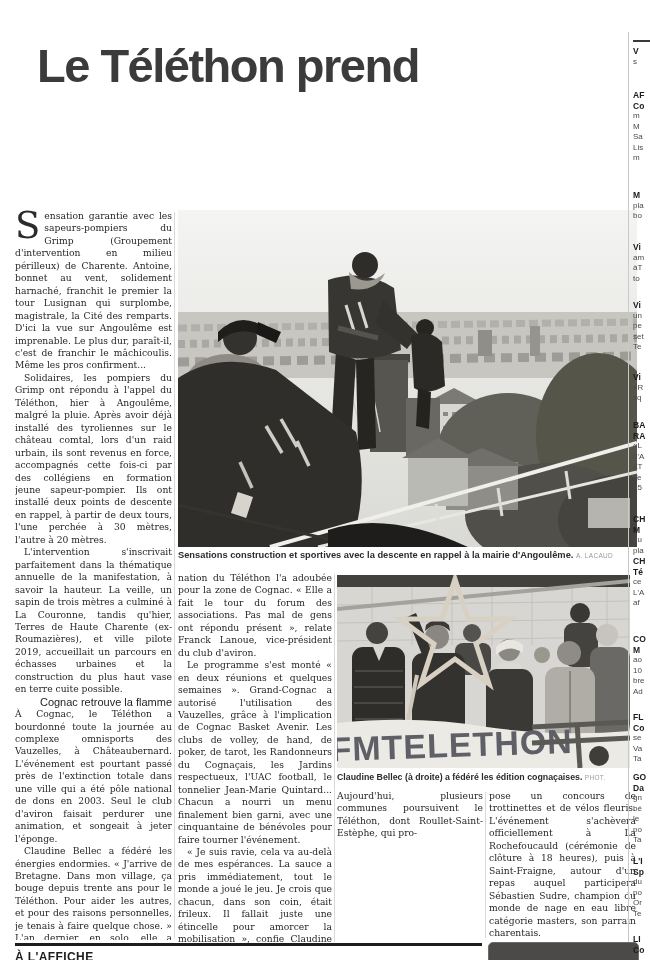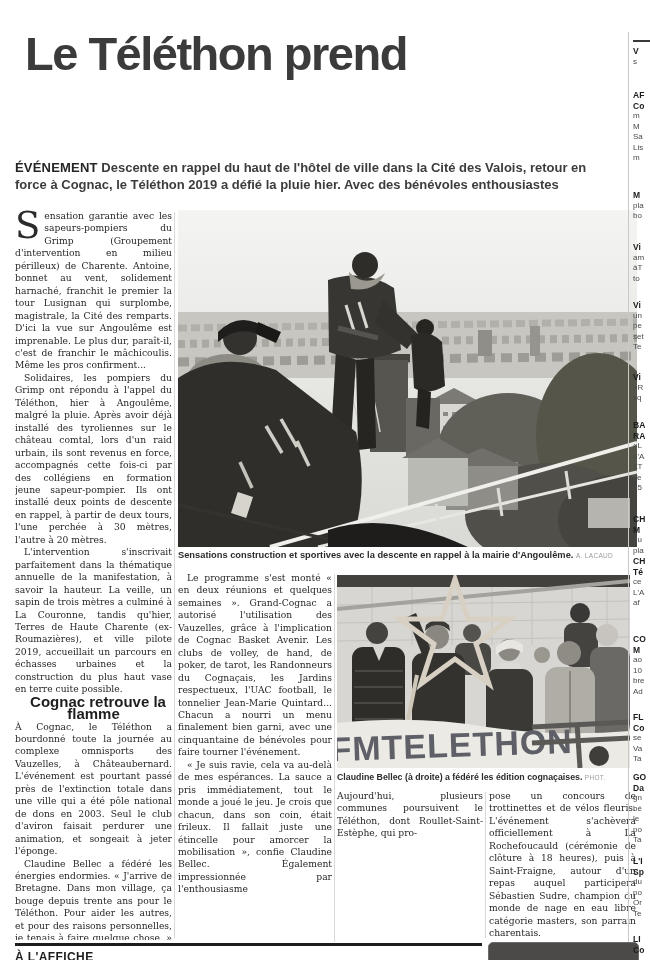--- a/index.html
+++ b/index.html
@@ -11,22 +11,22 @@
 
   .standfirst { position:absolute; left:15px; top:159px; width:604px;
                 font-size:13px; line-height:17px; font-weight:bold; color:#3d3d3d; }
   .standfirst .sf-label { color:#262626; letter-spacing:.2px; }
 
   .bodycol { position:absolute; font-family:"DejaVu Serif", serif; font-size:9.2px; line-height:12.45px;
              text-align:justify; color:#272727; overflow:hidden; }
   .bodycol p { margin:0; text-indent:9px; }
   .bodycol p.first { text-indent:0; }
   .dropcap { float:left; font-size:37px; line-height:30px; padding:1px 4px 0 0; color:#2b2b2b; }
-  .subhead { font-family:"Liberation Sans", sans-serif; font-weight:bold; font-size:15px;
-             margin:7px 0 1px; text-indent:0; color:#1e1e1e; text-align:center; }
+  .subhead { font-family:"Liberation Sans", sans-serif; font-weight:normal; font-size:11px;
+             margin:7px 0 1px; text-indent:0; color:#1e1e1e; text-align:right; }
   .byline { font-family:"Liberation Sans", sans-serif; font-weight:bold; font-size:9.5px;
             margin-top:3px; text-indent:0; text-align:left; color:#1e1e1e; }
 
   .photo { position:absolute; overflow:hidden; background:#dcdcd8; }
   .photo svg { display:block; }
 
   .caption { position:absolute; font-size:9.3px; line-height:12px; font-weight:bold; color:#2c2c2c; }
   .caption.small { font-size:8.8px; }
   .credit { font-weight:normal; font-size:6.5px; color:#9b9b9b; letter-spacing:.3px; }
 
@@ -41,27 +41,24 @@
   .sidebar-rule { position:absolute; left:633px; top:40px; width:17px; height:2px; background:#3a3a3a; }
   .sidebar-item { position:absolute; left:633px; width:44px; font-size:8px; line-height:10.5px; color:#4a4a4a; }
   .sidebar-item .head { font-weight:bold; white-space:pre-line; color:#1c1c1c; font-size:8.5px; line-height:10.5px; }
   .sidebar-item .frag { white-space:pre-line; }
 </style>
 </head>
 <body>
 
 <div class="page">
 
-  <h1 class="headline" style="margin:0;">
+  <h1 class="headline" style="margin:12px;">
     <span>Le Téléthon prend</span><br>
   </h1>
 
-  <div class="standfirst">
-    <span class="sf-label">ÉVÉNEMENT</span><span> Descente en rappel du haut de l'hôtel de ville dans la Cité des Valois, retour en force à Cognac, le Téléthon 2019 a défié la pluie hier. Avec des bénévoles enthousiastes</span>
-  </div>
 
   <div class="bodycol" style="left:15px; top:210px; width:157px; height:730px;">
     <p class="first"><span class="dropcap">S</span><span>ensation garantie avec les sapeurs-pompiers du Grimp (Groupement d'intervention en milieu périlleux) de Charente. Antoine, bonnet au vent, solidement harnaché, franchit le premier la tour Lusignan qui surplombe, magistrale, la Cité des remparts. D'ici la vue sur Angoulême est imprenable. Le plus dur, paraît-il, c'est de franchir le mâchicoulis. Même les pros confirment...</span></p>
     <p>Solidaires, les pompiers du Grimp ont répondu à l'appel du Téléthon, hier à Angoulême, malgré la pluie. Après avoir déjà installé des tyroliennes sur le château comtal, lors d'un raid urbain, ils sont revenus en force, accompagnés cette fois-ci par des collégiens en formation jeune sapeur-pompier. Ils ont installé deux points de descente en rappel, à partir de deux tours, l'une perchée à 30 mètres, l'autre à 20 mètres.</p>
     <p>L'intervention s'inscrivait parfaitement dans la thématique annuelle de la manifestation, à savoir la hauteur. La veille, un sapin de trois mètres a culminé à La Couronne, tandis qu'hier, Terres de Haute Charente (ex-Roumazières), et ville pilote 2019, accueillait un parcours en échasses urbaines et la construction du plus haut vase en terre cuite possible.</p>
     <p class="subhead">Cognac retrouve la flamme</p>
     <p class="first">À Cognac, le Téléthon a bourdonné toute la journée au complexe omnisports des Vauzelles, à Châteaubernard. L'événement est pourtant passé près de l'extinction totale dans une ville qui a été pôle national de dons en 2003. Seul le club d'aviron faisait perdurer une animation, et songeait à jeter l'éponge.</p>
     <p>Claudine Bellec a fédéré les énergies endormies. « J'arrive de Bretagne. Dans mon village, ça bouge depuis trente ans pour le Téléthon. Pour aider les autres, et pour des raisons personnelles, je tenais à faire quelque chose. » L'an dernier, en solo, elle a cuisiné mille crêpes, participant à distance au défi d'un million de crêpes relevé dans toute la Bretagne ! Pour son implication, la coordi-</p>
   </div>
 
@@ -149,20 +146,21 @@
       </g>
       <path d="M150,320 Q210,300 290,337 L150,337 Z" fill="#1e1d1b"></path>
     </svg>
   </div>
 
   <div class="caption" style="left:178px; top:549px; width:460px;">
     <span>Sensations construction et sportives avec la descente en rappel à la mairie d'Angoulême. </span><span class="credit">A. LACAUD</span>
   </div>
 
   <div class="bodycol" style="left:178px; top:572px; width:154px; height:372px;">
+    <p class="first">nation du Téléthon l'a adoubée pour la zone de Cognac. « Elle a fait le tour du forum des associations. Pas mal de gens ont répondu présent », relate Franck Lanoue, vice-président du club d'aviron.</p>
     <p>Le programme s'est monté « en deux réunions et quelques semaines ». Grand-Cognac a autorisé l'utilisation des Vauzelles, grâce à l'implication de Cognac Basket Avenir. Les clubs de volley, de hand, de poker, de tarot, les Randonneurs du Cognaçais, les Jardins respectueux, l'UAC football, le tonnelier Jean-Marie Quintard... Chacun a nourri un menu finalement bien garni, avec une cinquantaine de bénévoles pour faire tourner l'événement.</p>
     <p>« Je suis ravie, cela va au-delà de mes espérances. La sauce a pris immédiatement, tout le monde a joué le jeu. Je crois que chacun, dans son coin, était frileux. Il fallait juste une étincelle pour amorcer la mobilisation », confie Claudine Bellec. Également impressionnée par l'enthousiasme</p>
   </div>
 
   <div class="photo" style="left:337px; top:575px; width:293px; height:193px;">
     <svg width="293" height="193" viewBox="0 0 293 193">
       <rect x="0" y="0" width="293" height="193" fill="#d7d6d2"></rect>
       <rect x="0" y="0" width="293" height="12" fill="#42413e"></rect>
       <g stroke="#c3c2be" stroke-width="1">
         <line x1="0" y1="30" x2="293" y2="26"></line>

